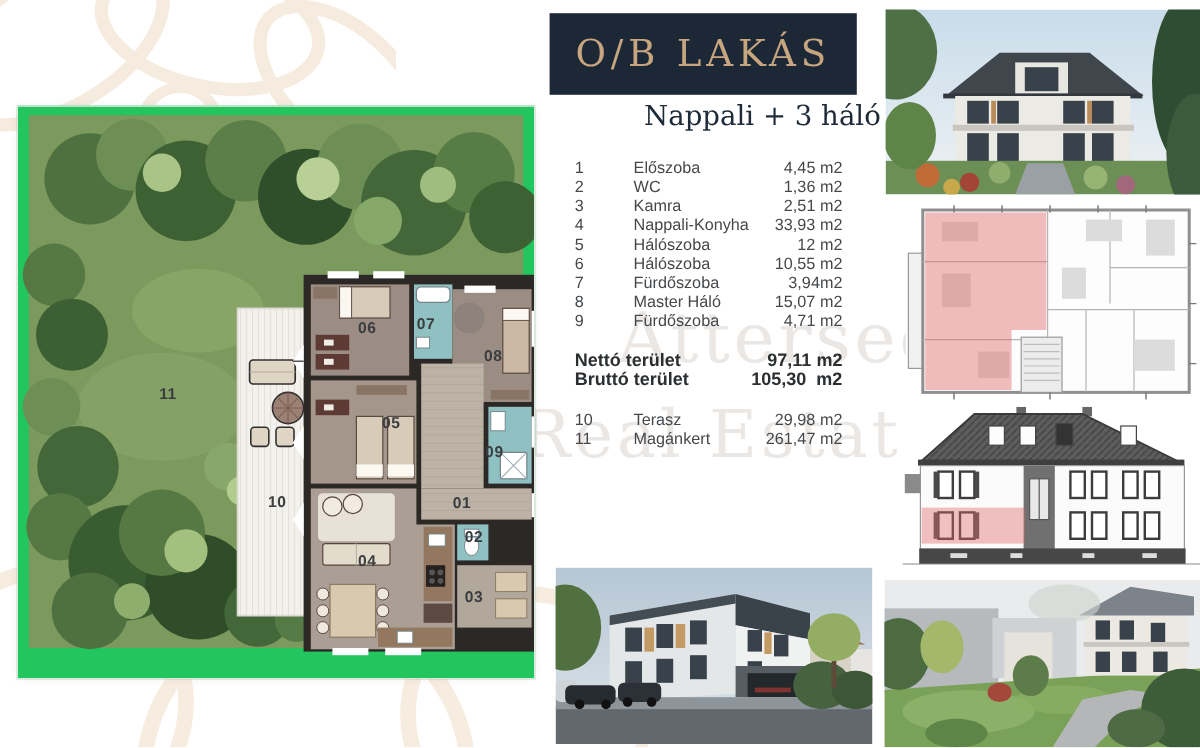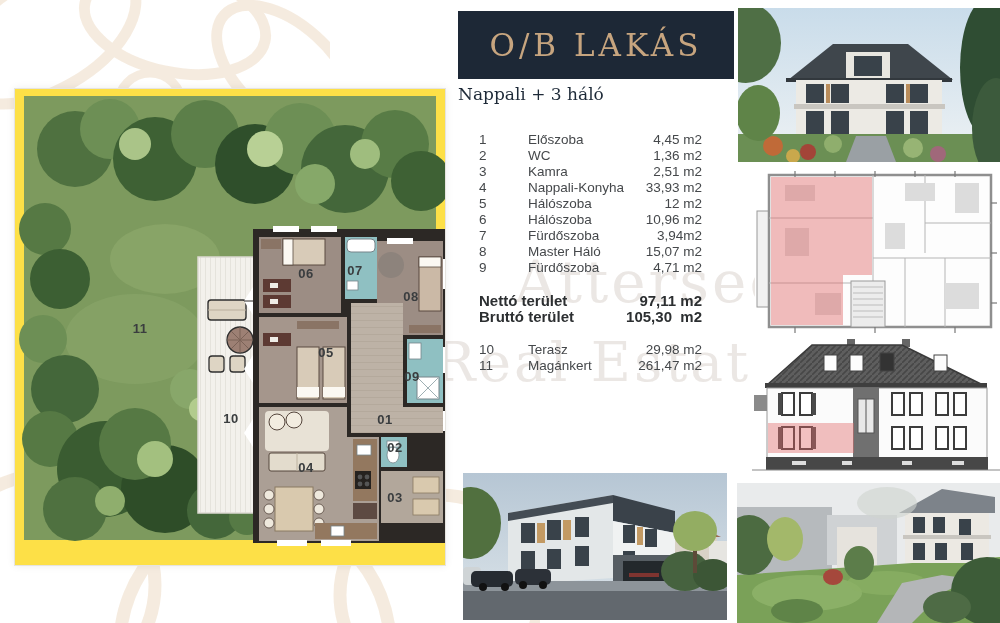--- a/index.html
+++ b/index.html
@@ -10,41 +10,41 @@
   .ornament{position:absolute;z-index:0;opacity:.55;}
 
   
   .text-watermark{position:absolute;left:434px;top:242px;z-index:1;
     font-family:"DejaVu Serif",serif;color:rgba(204,195,187,0.40);
     letter-spacing:3px;white-space:nowrap;line-height:80px;pointer-events:none;text-align:right;}
   .text-watermark .wm1{font-size:58px;}
   .text-watermark .wm2{font-size:55px;}
 
   
-  .header-box{position:absolute;left:458px;top:11px;width:276px;height:68px;background:#1d2836;
+  .header-box{position:absolute;left:458px;top:11px;width:256px;height:68px;background:#1d2836;
     display:flex;align-items:center;justify-content:center;z-index:2;}
   .header-title{font-family:"DejaVu Serif",serif;font-size:31px;letter-spacing:4px;color:#c7a57f;}
-  .subtitle{position:absolute;left:458px;top:84px;width:276px;text-align:left;
-    font-family:"DejaVu Serif",serif;font-size:17px;color:#1e2a38;z-index:2;}
+  .subtitle{position:absolute;left:458px;top:84px;width:276px;text-align:right;
+    font-family:"DejaVu Serif",serif;font-size:23px;color:#1e2a38;z-index:2;}
 
   
   .table{position:absolute;left:479px;top:132px;width:223px;z-index:2;color:#45484b;}
   .trow{display:flex;align-items:center;height:15.9px;font-size:13.5px;}
   .tnum{width:49px;}
   .tname{flex:1;}
   .tarea{text-align:right;white-space:pre;}
   .totals{margin-top:17px;}
   .total-row{display:flex;align-items:center;height:16.5px;font-size:15px;font-weight:bold;color:#2c2f31;}
   .total-label{width:132px;}
   .total-value{flex:1;text-align:right;white-space:pre;}
   .outdoor{margin-top:16px;}
   .outdoor .trow{height:16.2px;}
 
   
-  .plan{position:absolute;left:14px;top:88px;width:430px;height:476px;background:#fde047;
+  .plan{position:absolute;left:14px;top:88px;width:430px;height:476px;background:#22c55e;
     border:1px solid #e6e4df;box-shadow:0 0 8px rgba(0,0,0,.07);z-index:3;}
   .plabel{position:absolute;transform:translate(-50%,-50%);font-size:13px;font-weight:bold;
     color:#3a3d3f;z-index:4;letter-spacing:.5px;}
 
   
   .fig{position:absolute;z-index:2;}
 </style>
 </head>
 <body>
 <div class="page">
@@ -99,21 +99,21 @@
       <span class="tarea">33,93 m2</span>
     </div>
     <div class="trow">
       <span class="tnum">5</span>
       <span class="tname">Hálószoba</span>
       <span class="tarea">12 m2</span>
     </div>
     <div class="trow">
       <span class="tnum">6</span>
       <span class="tname">Hálószoba</span>
-      <span class="tarea">10,96 m2</span>
+      <span class="tarea">10,55 m2</span>
     </div>
     <div class="trow">
       <span class="tnum">7</span>
       <span class="tname">Fürdőszoba</span>
       <span class="tarea">3,94m2</span>
     </div>
     <div class="trow">
       <span class="tnum">8</span>
       <span class="tname">Master Háló</span>
       <span class="tarea">15,07 m2</span>

